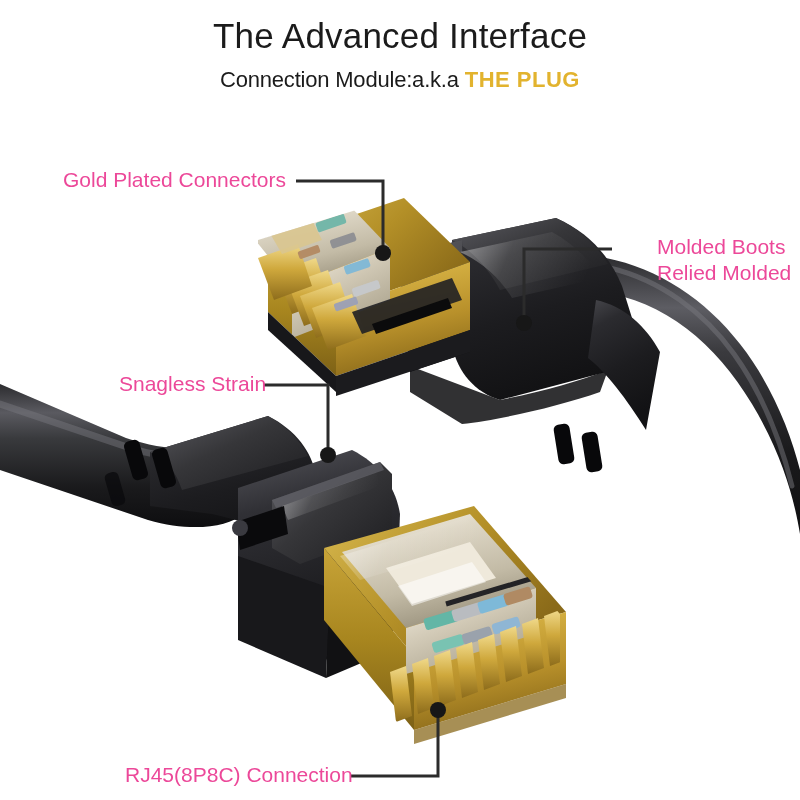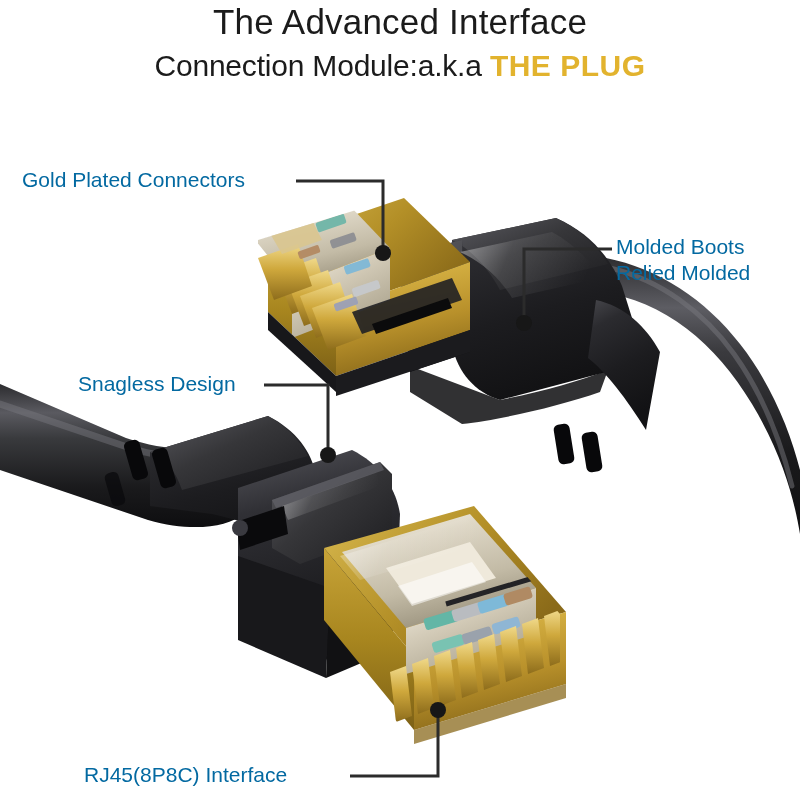--- a/index.html
+++ b/index.html
@@ -24,42 +24,43 @@
     top: 0;
     width: 800px;
     text-align: center;
     pointer-events: none;
   }
   .title-line1 {
     font-size: 35px;
     line-height: 40px;
     color: #1b1b1b;
     letter-spacing: 0.2px;
-    padding-top: 2px;
+    padding-top: 16px;
   }
   .title-line2 {
-    font-size: 30px;
+    font-size: 22px;
     line-height: 40px;
     color: #1b1b1b;
     letter-spacing: -0.2px;
     padding-top: 4px;
   }
   .title-accent {
     color: #e2b32e;
     font-weight: bold;
     letter-spacing: 0.5px;
   }
 
   
   .callout {
     position: absolute;
     font-size: 21px;
     line-height: 26px;
-    color: #0369a1;
+    color: #ec4899;
     white-space: nowrap;
+    margin-left: 41px;
   }
   .callout.two-line { white-space: normal; }
 
   
   svg.art {
     position: absolute;
     left: 0;
     top: 0;
     width: 800px;
     height: 800px;
@@ -333,17 +334,17 @@
     <div class="title-line2"><span>Connection Module:a.k.a </span><span class="title-accent">THE PLUG</span></div>
   </div>
 
   <div class="callout" style="left:22px; top:167px;">Gold Plated Connectors</div>
 
   <div class="callout two-line" style="left:616px; top:234px;">
     <div>Molded Boots</div>
     <div>Relied Molded</div>
   </div>
 
-  <div class="callout" style="left:78px; top:371px;">Snagless Design</div>
-
-  <div class="callout" style="left:84px; top:762px;">RJ45(8P8C) Interface</div>
+  <div class="callout" style="left:78px; top:371px;">Snagless Strain</div>
+
+  <div class="callout" style="left:84px; top:762px;">RJ45(8P8C) Connection</div>
 
 </div>
 
 </body></html>

